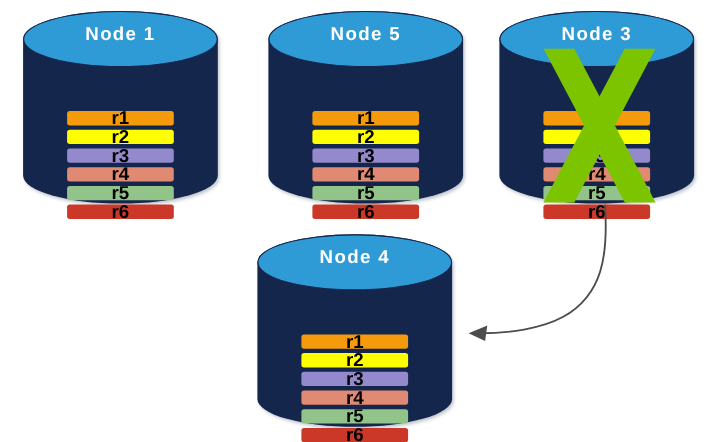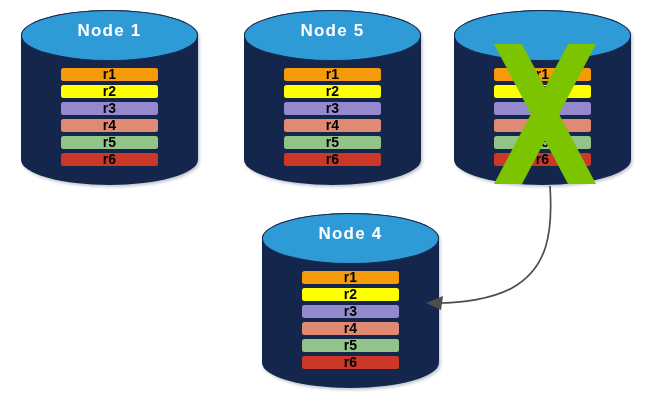--- a/index.html
+++ b/index.html
@@ -76,26 +76,27 @@
   }
 
   .row {
     position: absolute;
     left: 22.5%;
     width: 55%;
     height: 13px;
     border-radius: 2.5px;
     box-sizing: border-box;
     color: #000000;
-    font-size: 14px;
+    font-size: 17px;
     font-weight: bold;
     line-height: 13px;
     text-align: center;
     font-family: "Liberation Sans", sans-serif;
     overflow: hidden;
+    margin-top: 33px;
   }
 
   
   .xmark {
     position: absolute;
     pointer-events: none;
   }
 
   
   #arrow-layer {
@@ -136,36 +137,37 @@
       <div class="row" style="top:92px;background:#9489cc;">r3</div>
       <div class="row" style="top:109px;background:#e08a73;">r4</div>
       <div class="row" style="top:126px;background:#92c48a;">r5</div>
       <div class="row" style="top:143px;background:#cc3828;">r6</div>
     </div>
   </div>
 
   <div class="node" style="left:454px; top:10px; width:177px; height:175px;">
     <div class="node-body"></div>
     <div class="node-top"></div>
+    <div class="node-title">Node 3</div>
     <div class="rows">
       <div class="row" style="top:58px;background:#f59b0b;">r1</div>
       <div class="row" style="top:75px;background:#ffff00;">r2</div>
       <div class="row" style="top:92px;background:#9489cc;">r3</div>
       <div class="row" style="top:109px;background:#e08a73;">r4</div>
       <div class="row" style="top:126px;background:#92c48a;">r5</div>
       <div class="row" style="top:143px;background:#cc3828;">r6</div>
     </div>
   </div>
 
   <svg class="xmark" style="left:486px; top:44px;" width="118" height="148" viewBox="0 0 118 148">
     <polygon points="8,0 36,0 110,140 82,140" fill="#7dc400"></polygon>
     <polygon points="82,0 110,0 36,140 8,140" fill="#7dc400"></polygon>
   </svg>
 
-  <div class="node" style="left:262px; top:213px; width:177px; height:175px;">
+  <div class="node" style="left:234px; top:213px; width:177px; height:175px;">
     <div class="node-body"></div>
     <div class="node-top"></div>
     <div class="node-title">Node 4</div>
     <div class="rows">
       <div class="row" style="top:58px;background:#f59b0b;">r1</div>
       <div class="row" style="top:75px;background:#ffff00;">r2</div>
       <div class="row" style="top:92px;background:#9489cc;">r3</div>
       <div class="row" style="top:109px;background:#e08a73;">r4</div>
       <div class="row" style="top:126px;background:#92c48a;">r5</div>
       <div class="row" style="top:143px;background:#cc3828;">r6</div>

